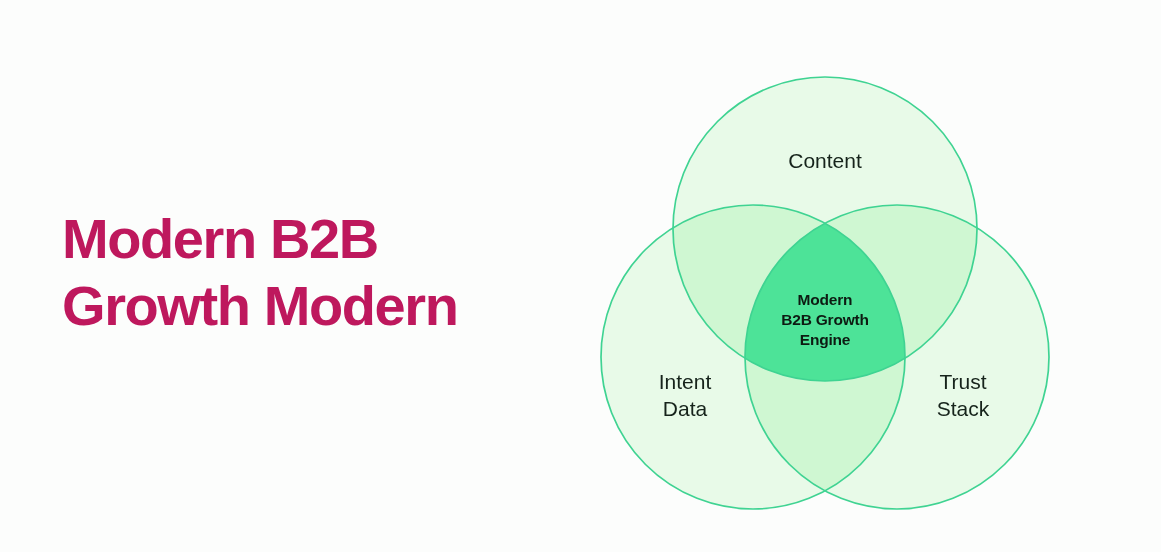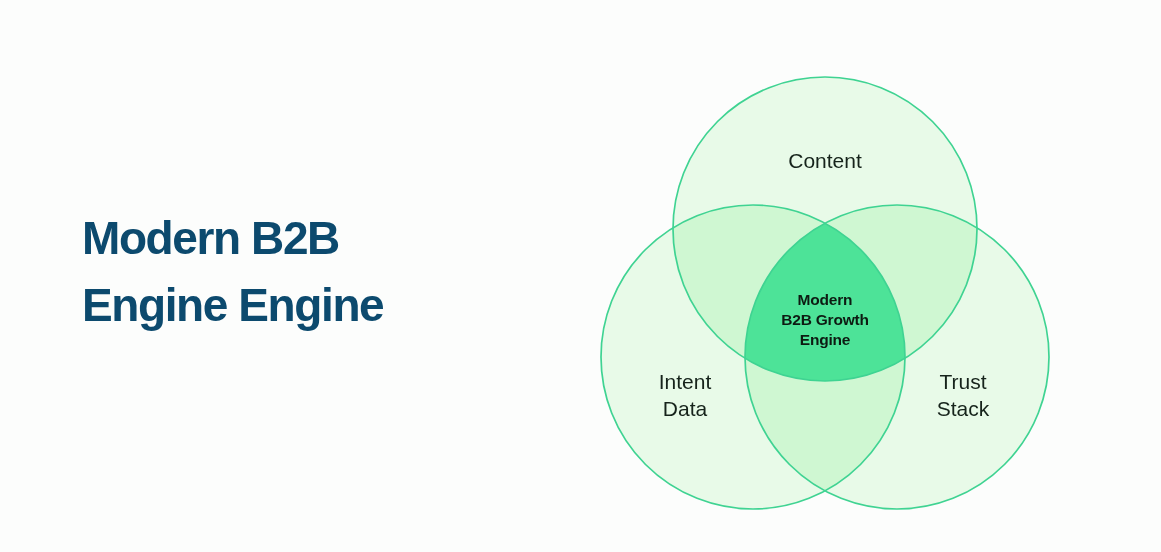--- a/index.html
+++ b/index.html
@@ -22,27 +22,26 @@
   }
 
   
   #headline {
     position: absolute;
     left: 62px;
     top: 205px;
     width: 520px;
   }
   .headline-line {
-    font-size: 46px;
+    font-size: 56px;
     font-weight: 700;
     line-height: 67px;
     letter-spacing: -1.4px;
-    color: #0c4a6e;
+    color: #be185d;
     white-space: nowrap;
-    margin-left: 20px;
   }
 
   
   #venn-wrap {
     position: absolute;
     left: 581px;
     top: 49px;
     width: 488px;
     height: 488px;
   }
@@ -66,21 +65,21 @@
     letter-spacing: -0.2px;
   }
 </style>
 </head>
 <body>
 
 <div id="stage">
 
   <div id="headline">
     <div class="headline-line">Modern B2B</div>
-    <div class="headline-line">Engine Engine</div>
+    <div class="headline-line">Growth Modern</div>
   </div>
 
   <div id="venn-wrap">
     <svg id="venn-svg" viewBox="0 0 488 488" xmlns="http://www.w3.org/2000/svg">
 
       <defs>
 
         <clipPath id="clip-content">
             <circle cx="244" cy="180" r="152"></circle>
           </clipPath>

